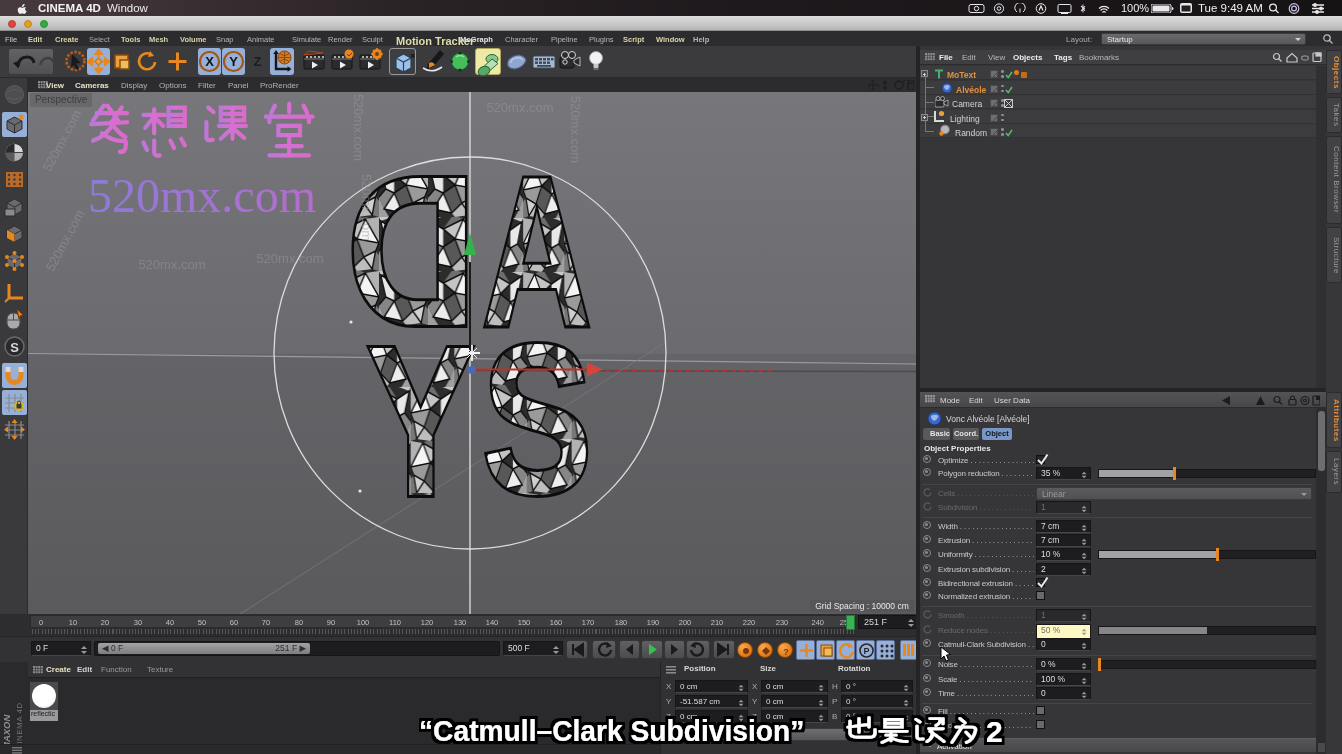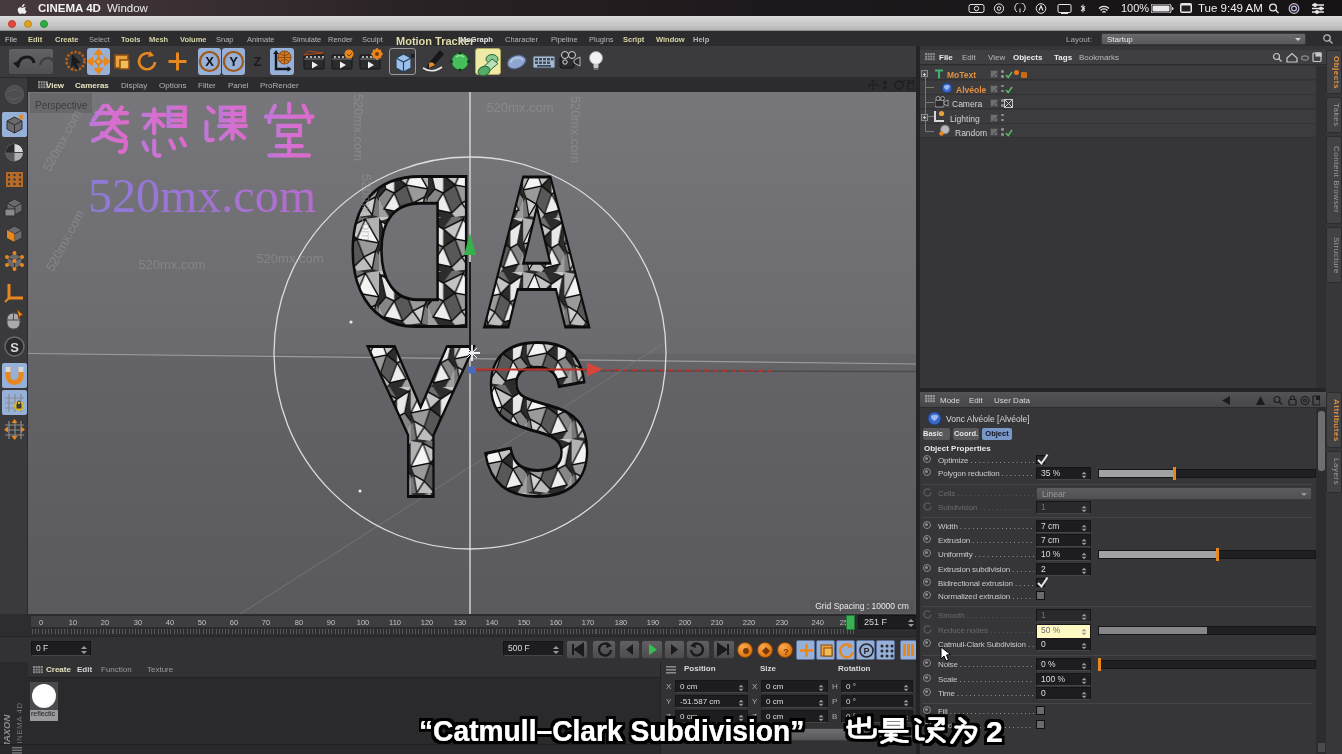--- a/index.html
+++ b/index.html
@@ -432,21 +432,21 @@
         <path d="M444 253 v16 M436 261 h16"></path>
       </g>
 <g stroke="#f4f4f6" stroke-width="1">
         <path d="M439 256 l10 10 M449 256 l-10 10"></path>
       </g>
 <circle cx="444" cy="278" r="4" fill="#4a6ab8"></circle>
 <circle cx="323" cy="230" r="1.6" fill="#e8e8ea"></circle>
 <circle cx="332" cy="399" r="1.6" fill="#e8e8ea"></circle>
 </svg>
 
-<div class="abs" style="left:30px;top:93px;background:#68686b;padding:7px 5px 2px;font-size:10px;color:#3e3e40">Perspective</div>
+<div class="abs" style="left:30px;top:93px;background:#68686b;padding:1px 5px 2px;font-size:10px;color:#3e3e40">Perspective</div>
 <div class="abs" style="left:810px;top:600px;width:104px;height:12px;background:#56565a;font-size:8.5px;color:#e8e8ea;text-align:center;line-height:12px">Grid Spacing : 10000 cm</div>
 
 <svg class="abs" style="left:80px;top:100px" width="380" height="120" viewBox="0 0 380 120">
 <defs>
         <linearGradient id="wm1" x1="0" y1="0" x2="1" y2="0">
  <stop offset="0" stop-color="#c478e2"></stop>
           <stop offset=".45" stop-color="#e070dc"></stop>
           <stop offset="1" stop-color="#e66ad4"></stop>
         </linearGradient>
 <linearGradient id="wm2" x1="0" y1="0" x2="1" y2="0">
@@ -517,20 +517,26 @@
           <i></i>
         </div>
       </div>
 </div>
 
 <div class="abs" style="left:0;top:636px;width:920px;height:26px;background:#323234;border-top:1px solid #242426">
  <div class="fld" style="left:31px;top:4px;width:60px;height:15px;line-height:13px">0 F<div class="spn" style="top:4px">
           <b></b>
           <i></i>
         </div></div>
+ <div class="abs" style="left:94px;top:4px;width:406px;height:15px;background:#1d1d1f;border:1px solid #141416;border-radius:2px">
+   <div class="abs" style="left:3px;top:1px;width:212px;height:11px;background:linear-gradient(#a2a2a4,#7e7e80);border-radius:2px">
+     <div class="abs txt" style="left:4px;top:0px;font-size:8.5px;color:#2e2e30">◀ 0 F</div>
+     <div class="abs txt" style="right:4px;top:0px;font-size:8.5px;color:#2e2e30">251 F ▶</div>
+   </div>
+ </div>
  <div class="fld" style="left:503px;top:4px;width:60px;height:15px;line-height:13px">500 F<div class="spn" style="top:4px">
           <b></b>
           <i></i>
         </div></div>
  <div class="abs" style="left:566px;top:3px;width:22px;height:19px;background:linear-gradient(#606062,#4c4c4f);border:1px solid #363638;border-radius:3px"><svg width="20" height="17" viewBox="0 0 20 17">
           <path d="M6 3 v11 M16 3 l-8 5.5 8 5.5z" stroke="#1a1a1c" stroke-width="2" fill="#1a1a1c"></path>
         </svg></div>
       <div class="abs" style="left:592px;top:3px;width:24px;height:19px;background:linear-gradient(#606062,#4c4c4f);border:1px solid #363638;border-radius:3px"><svg width="22" height="17" viewBox="0 0 22 17">
           <path d="M16 4 a6 6 0 1 0 2 5" fill="none" stroke="#1a1a1c" stroke-width="2.4"></path>
           <path d="M14 1 l5 4 -6 2z" fill="#1a1a1c"></path>
@@ -846,21 +852,21 @@
   <rect x="93" y="1" width="7" height="9" rx="1" fill="none" stroke="#1c1c1e" stroke-width="1.2"></rect>
         <rect x="96" y="1" width="4" height="4" fill="#1c1c1e"></rect>
  </svg>
 </div>
     <svg class="abs" style="left:927px;top:411px" width="15" height="15" viewBox="0 0 15 15">
       <circle cx="7.5" cy="7.5" r="6.5" fill="#3a68c8"></circle>
       <path d="M4 5 q4 -2.5 7.5 0 q-1.5 4 -4 5 q-3.5 -1.5 -3.5 -5z" fill="#9ab8ee"></path>
       <circle cx="7.5" cy="7.5" r="6.5" fill="none" stroke="#1e3a78"></circle>
     </svg>
 <div class="abs txt" style="left:946px;top:414px;font-size:8.5px;color:#dadadc">Vonc Alvéole [Alvéole]</div>
-    <div class="abs" style="left:923px;top:428px;width:27px;height:12px;background:#59595c;border-radius:2px;text-align:left;font-size:7.5px;font-weight:bold;color:#e2e2e4;line-height:12px">Basic</div>
+    <div class="abs" style="left:923px;top:428px;width:27px;height:12px;background:#59595c;border-radius:2px;text-align:right;font-size:7.5px;font-weight:bold;color:#e2e2e4;line-height:12px">Basic</div>
 <div class="abs" style="left:953px;top:428px;width:26px;height:12px;background:#59595c;border-radius:2px;text-align:center;font-size:7.5px;font-weight:bold;color:#e2e2e4;line-height:12px">Coord.</div>
 <div class="abs" style="left:982px;top:428px;width:30px;height:12px;background:#7897c8;border-radius:2px;text-align:center;font-size:7.5px;font-weight:bold;color:#10141c;line-height:12px">Object</div>
     <div class="abs txt" style="left:924px;top:444px;font-size:8px;font-weight:bold;color:#e8e8ea">Object Properties</div>
     <div class="radio" style="left:923px;top:455px;border-color:#8c8c8e"></div>
     <div class="row-lbl" style="left:938px;top:456px;width:96px">Optimize . . . . . . . . . . . . . . . . . . . . . . . . . . . . . . </div>
     <div class="chk" style="left:1036px;top:455px"></div>
     <svg class="abs" style="left:1036px;top:453px" width="13" height="13" viewBox="0 0 13 13">
       <path d="M2 7 l3.5 3.5 L11.5 1.5" stroke="#e8e8ea" stroke-width="2" fill="none"></path>
     </svg>
     <div class="radio" style="left:923px;top:468px;border-color:#8c8c8e"></div>
@@ -975,20 +981,24 @@
         <b></b>
         <i></i>
       </div></div>
     <div class="sep" style="top:703px"></div>
     <div class="radio" style="left:923px;top:706px;border-color:#8c8c8e"></div>
     <div class="row-lbl" style="left:938px;top:707px;width:96px">Fill . . . . . . . . . . . . . . . . . . . . . . . . . . . . . . </div>
     <div class="chk" style="left:1036px;top:706px;background:#6a6a6d"></div>
     <div class="radio" style="left:923px;top:720px;border-color:#8c8c8e"></div>
     <div class="row-lbl" style="left:938px;top:721px;width:96px">Reduced . . . . . . . . . . . . . . . . . . . . . . . . . . . . . . </div>
     <div class="chk" style="left:1036px;top:720px;background:#6a6a6d"></div>
+    <div class="abs" style="left:920px;top:738px;width:396px;height:14px;background:linear-gradient(#565659,#48484b);border-top:1px solid #5e5e60">
+<div class="abs" style="left:6px;top:4px;width:0;height:0;border:4px solid transparent;border-left-color:#d8d8da;transform:rotate(90deg)"></div>
+<div class="abs txt" style="left:17px;top:2.5px;font-size:8px;color:#e4e4e6">Activation</div>
+    </div>
     <svg class="abs" style="left:940px;top:646px" width="12" height="16" viewBox="0 0 12 16">
       <path d="M1 1 l0 12 3 -3 2 5 2.5 -1 -2 -5 4 -.5z" fill="#fff" stroke="#000"></path>
     </svg>
     <div class="abs" style="left:1316px;top:408px;width:10px;height:346px;background:#2c2c2e">
 <div class="abs" style="left:1.5px;top:3px;width:7px;height:60px;background:#6e6e71;border-radius:3px"></div>
 <div class="abs" style="left:1.5px;bottom:2px;width:7px;height:9px;background:#4a4a4c"></div>
 </div>
     <div class="abs" style="left:1316px;top:66px;width:10px;height:322px;background:#303032"></div>
 <div class="abs" style="left:1326px;top:46px;width:16px;height:708px;background:#37373a"></div>
 <div class="vtab" style="top:50px;height:44px;color:#e09040;font-weight:bold">Objects</div>

